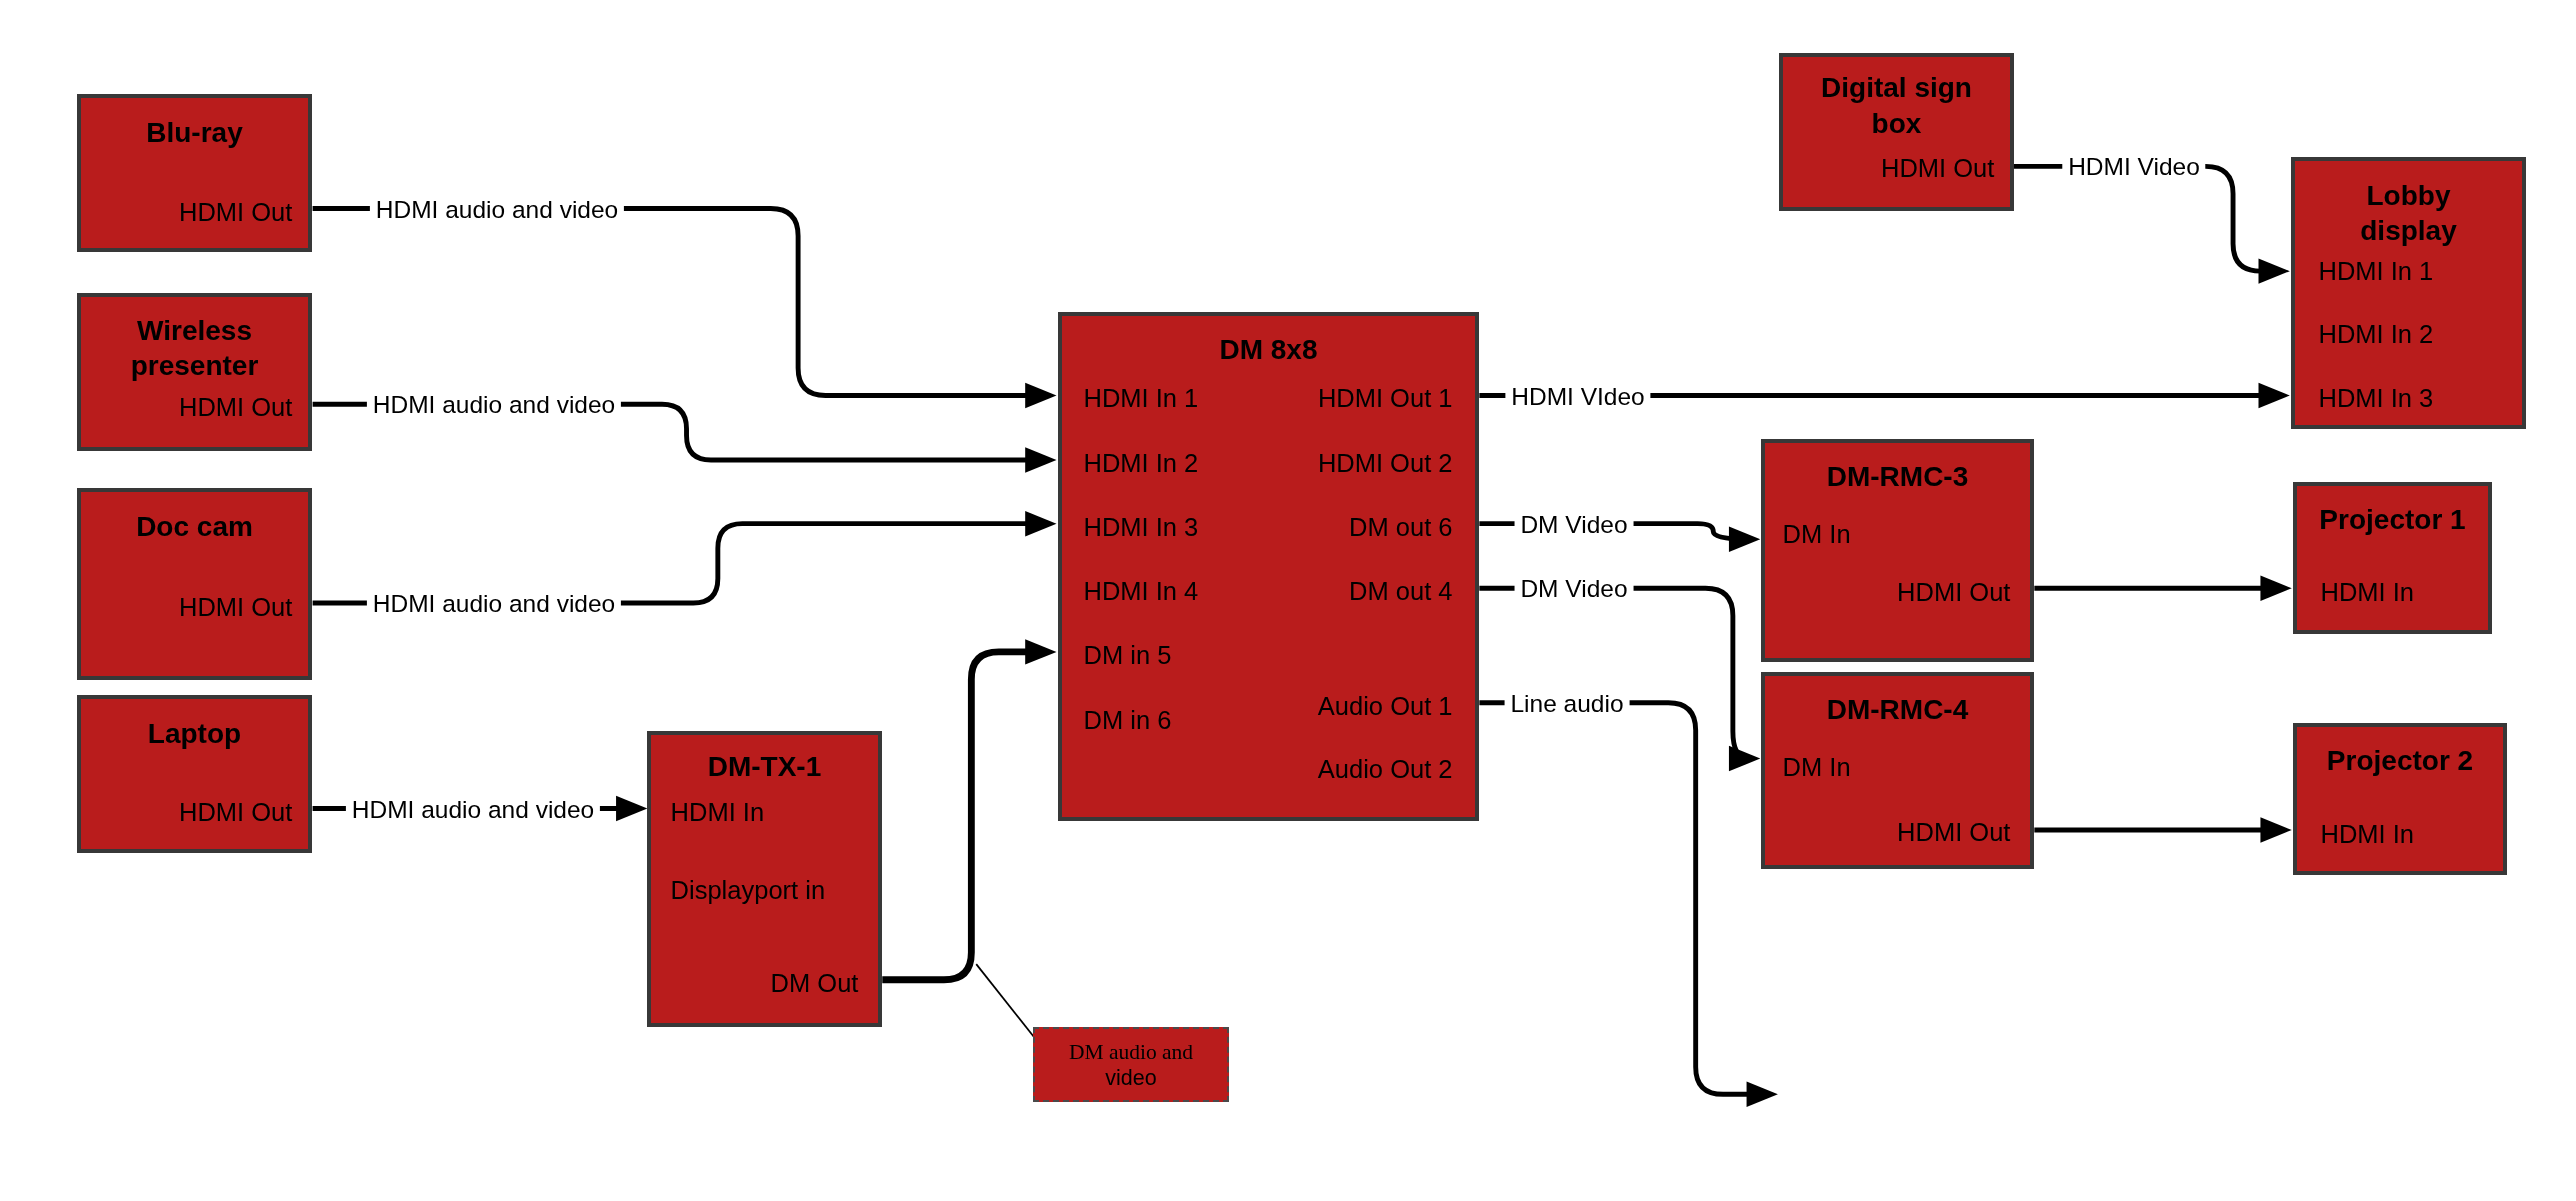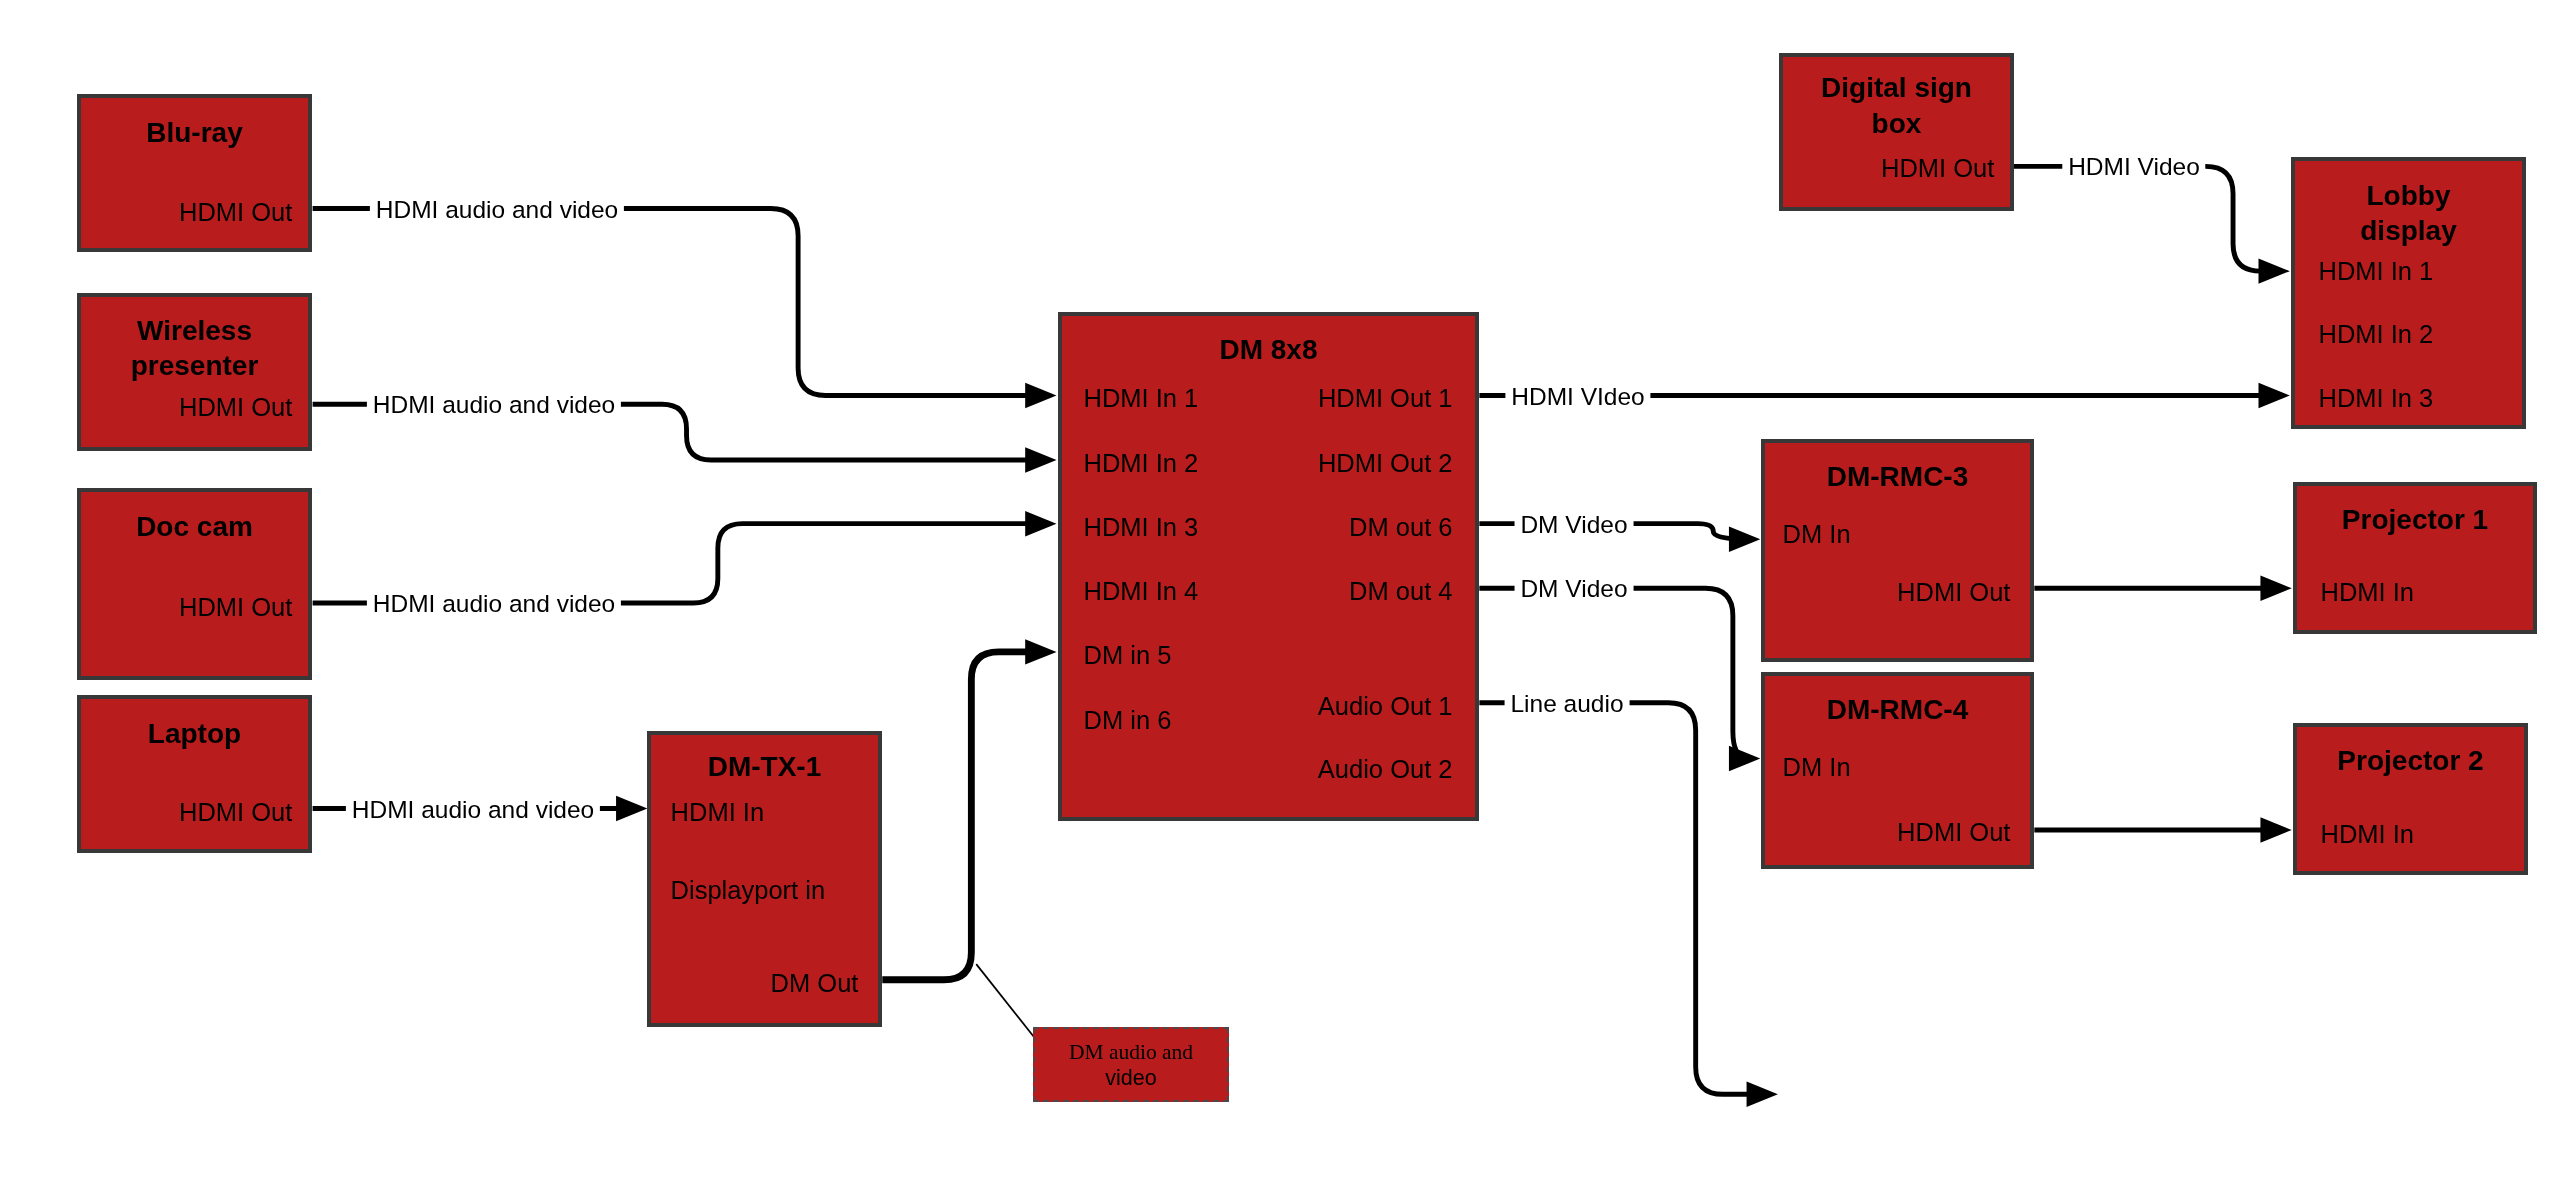--- a/index.html
+++ b/index.html
@@ -151,32 +151,32 @@
     <span class="port" style="top:161px;left:23.5px;">HDMI In 2</span>
     <span class="port" style="top:225px;left:23.5px;">HDMI In 3</span>
   </div>
 
   <div class="device" style="left:1761px;top:439px;width:273px;height:223px;">
     <div class="title" style="top:15.7px;">DM-RMC-3</div>
     <span class="port" style="top:79px;left:17.6px;">DM In</span>
     <span class="port r" style="top:137px;right:19.6px;">HDMI Out</span>
   </div>
 
-  <div class="device" style="left:2293px;top:482px;width:244px;height:152px;">
+  <div class="device" style="left:2293px;top:482px;width:199px;height:152px;">
     <div class="title" style="top:15.7px;">Projector 1</div>
     <span class="port" style="top:94px;left:23.5px;">HDMI In</span>
   </div>
 
   <div class="device" style="left:1761px;top:672px;width:273px;height:197px;">
     <div class="title" style="top:15.7px;">DM-RMC-4</div>
     <span class="port" style="top:79px;left:17.6px;">DM In</span>
     <span class="port r" style="top:144px;right:19.6px;">HDMI Out</span>
   </div>
 
-  <div class="device" style="left:2293px;top:723px;width:235px;height:152px;">
+  <div class="device" style="left:2293px;top:723px;width:214px;height:152px;">
     <div class="title" style="top:15.7px;">Projector 2</div>
     <span class="port" style="top:95px;left:23.5px;">HDMI In</span>
   </div>
 
 
   <div class="device dashed" style="left:1033px;top:1027px;width:196px;height:75px;">
     <div class="note-text" style="top:9.8px;font-family:Liberation Serif, serif;">DM audio and</div>
     <div class="note-text" style="top:36px;">video</div>
   </div>
 

